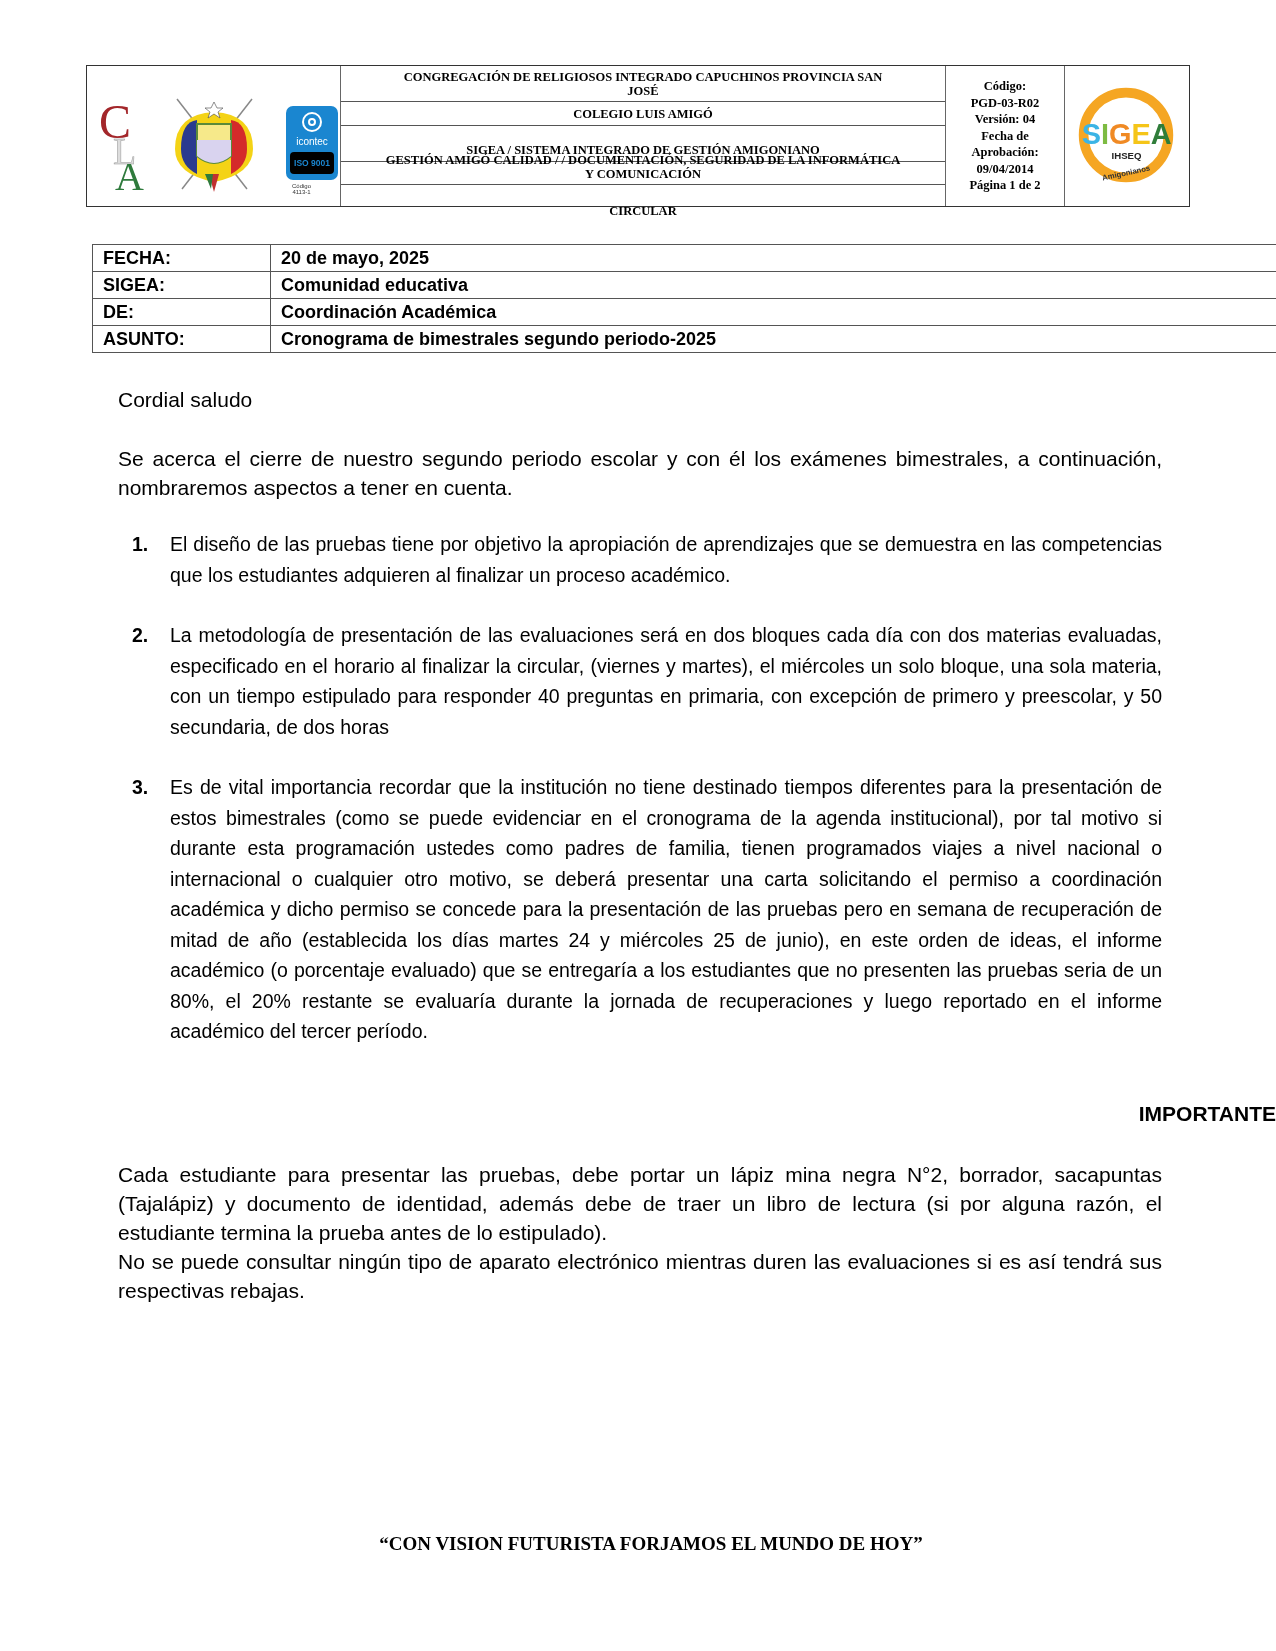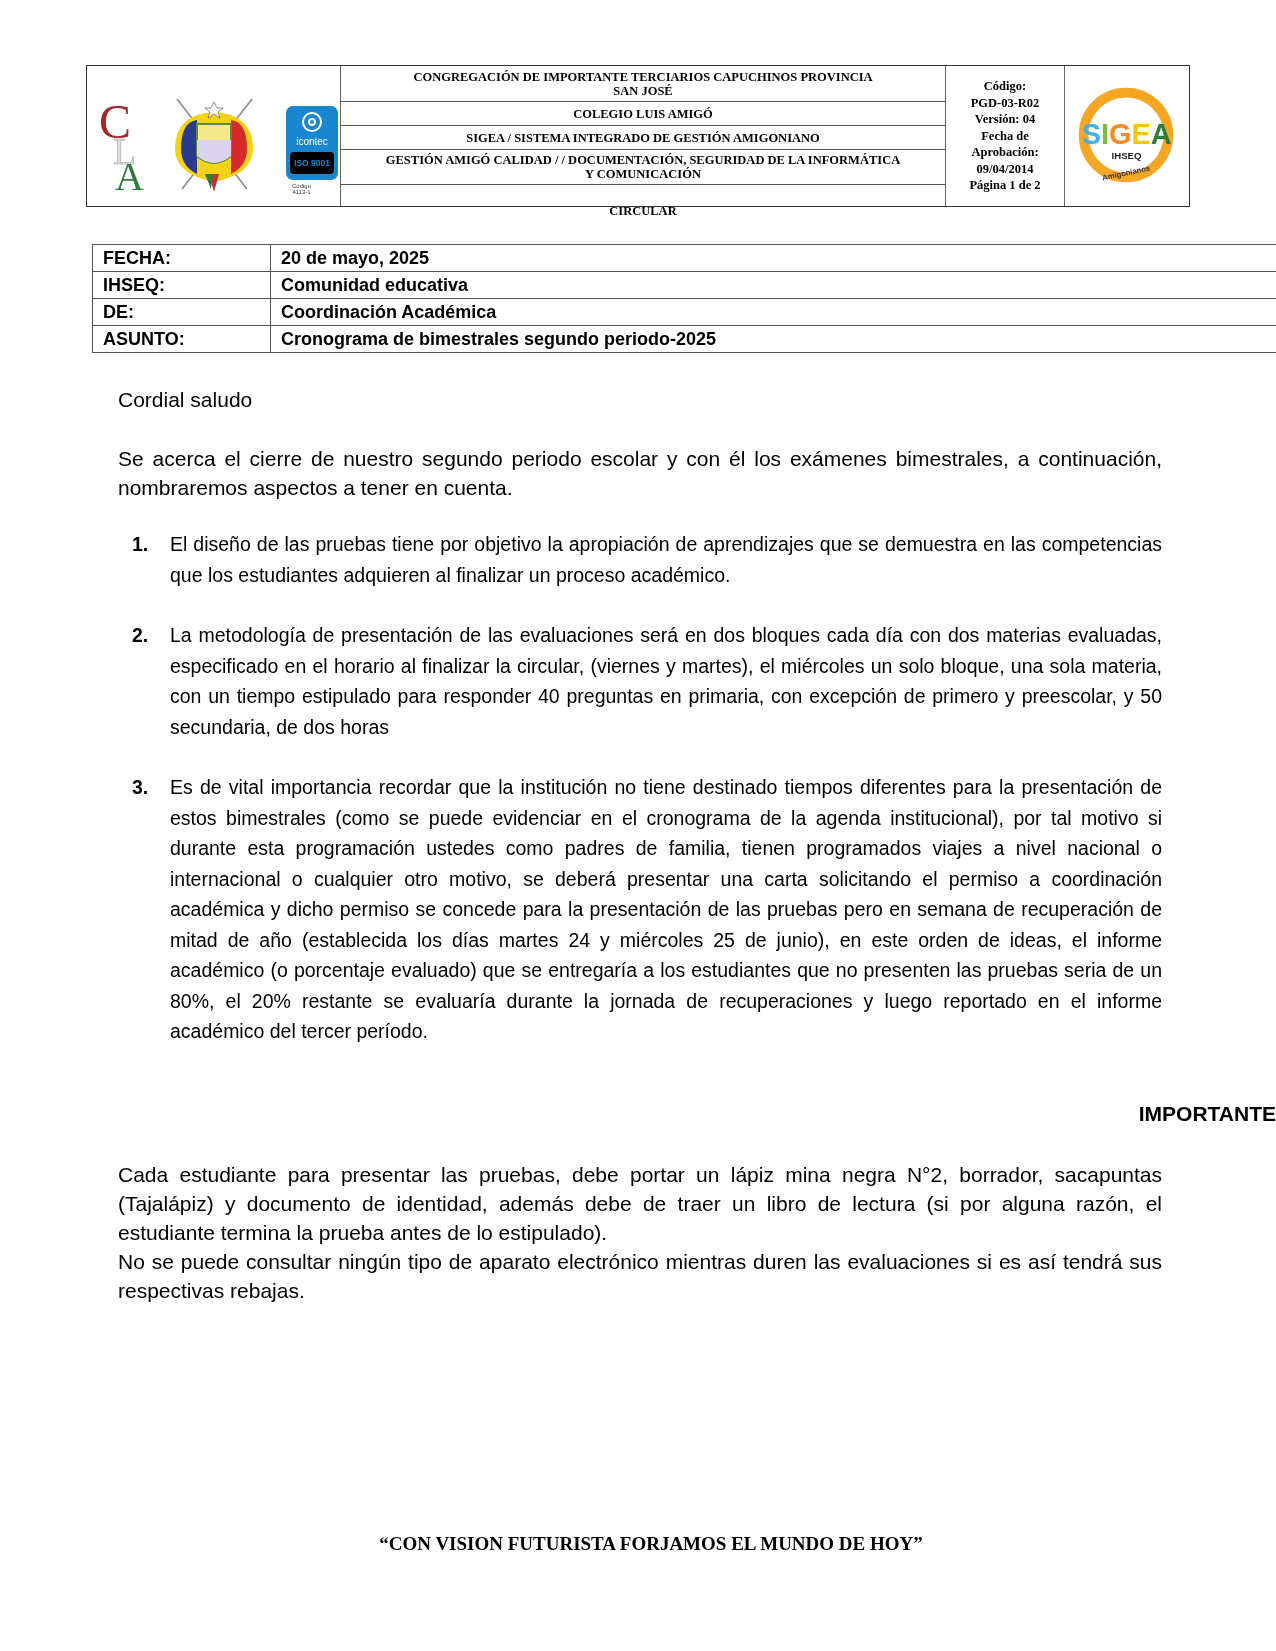--- a/index.html
+++ b/index.html
@@ -88,23 +88,23 @@
       <div class="icontec-card">
         <div class="ring"></div>
         <div class="word">icontec</div>
         <div class="iso">ISO 9001</div>
       </div>
       <div class="code">Código 4113-1</div>
     </div>
   </div>
 
   <div class="col" id="titles">
-    <div class="trow" style="top:0;height:36px;padding:0 60px;">CONGREGACIÓN DE IMPORTANTE TERCIARIOS CAPUCHINOS PROVINCIA SAN JOSÉ</div>
+    <div class="trow" style="top:0;height:36px;padding:0 60px;">CONGREGACIÓN DE RELIGIOSOS INTEGRADO CAPUCHINOS PROVINCIA SAN JOSÉ</div>
     <div class="trow" style="top:36px;height:24px;">COLEGIO LUIS AMIGÓ</div>
-    <div class="trow" style="top:60px;height:24px;">SIGEA / SISTEMA INTEGRADO DE GESTIÓN AMIGONIANO</div>
+    <div class="trow" style="top:72px;height:24px;">SIGEA / SISTEMA INTEGRADO DE GESTIÓN AMIGONIANO</div>
     <div class="trow" style="top:84px;height:35px;padding:0 40px;">GESTIÓN AMIGÓ CALIDAD / / DOCUMENTACIÓN, SEGURIDAD DE LA INFORMÁTICA Y COMUNICACIÓN</div>
     <div class="trow" style="top:134px;height:21px;">CIRCULAR</div>
   </div>
 
   <div class="col" id="codebox">
     <div class="codetext">
       <span>Código:</span>
       <span>PGD-03-R02</span>
       <span>Versión: 04</span>
       <span>Fecha de</span>
@@ -127,21 +127,21 @@
   </div>
 </div>
 
 <table id="info">
   <tbody>
       <tr>
     <td class="lbl">FECHA:</td>
     <td>20 de mayo, 2025</td>
   </tr>
   <tr>
-    <td class="lbl">IHSEQ:</td>
+    <td class="lbl">SIGEA:</td>
     <td>Comunidad educativa</td>
   </tr>
   <tr>
     <td class="lbl">DE:</td>
     <td>Coordinación Académica</td>
   </tr>
   <tr>
     <td class="lbl">ASUNTO:</td>
     <td>Cronograma de bimestrales segundo periodo-2025</td>
   </tr>

